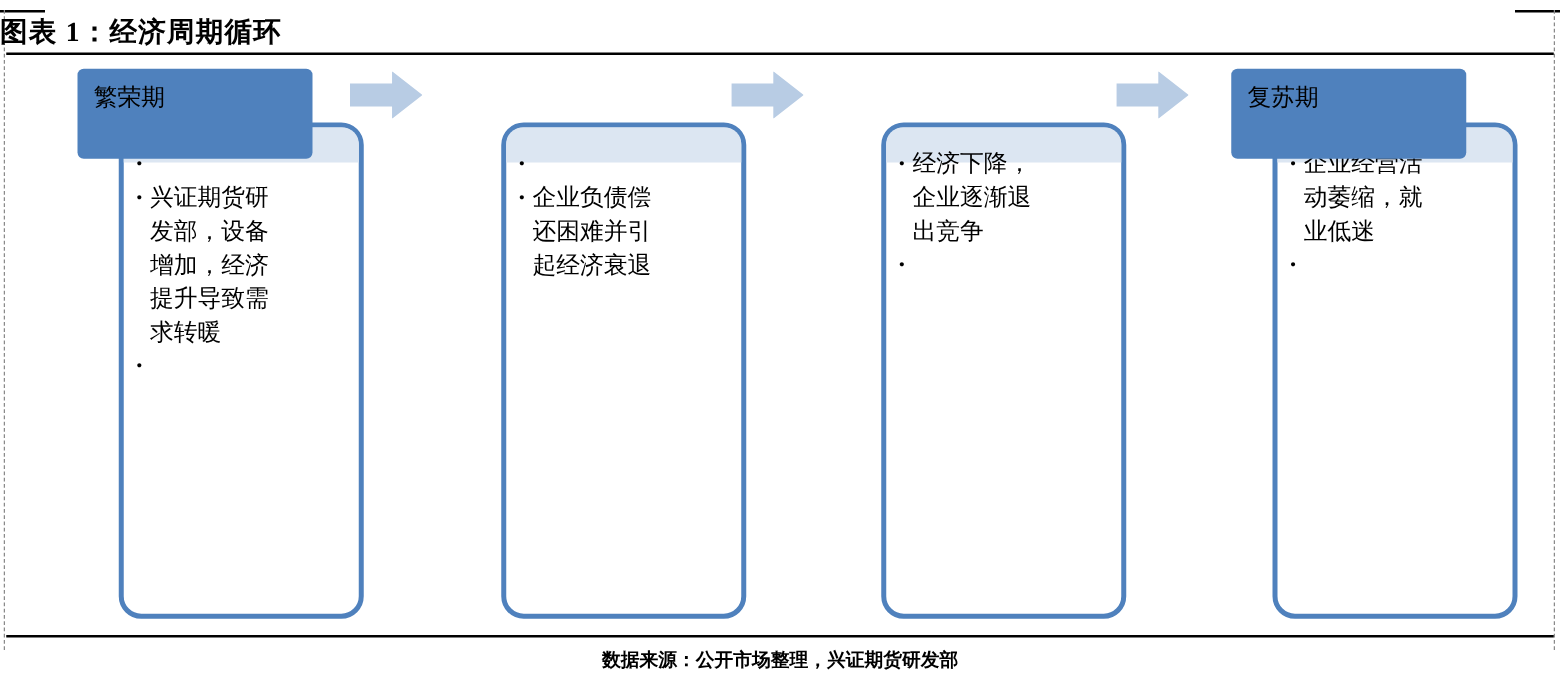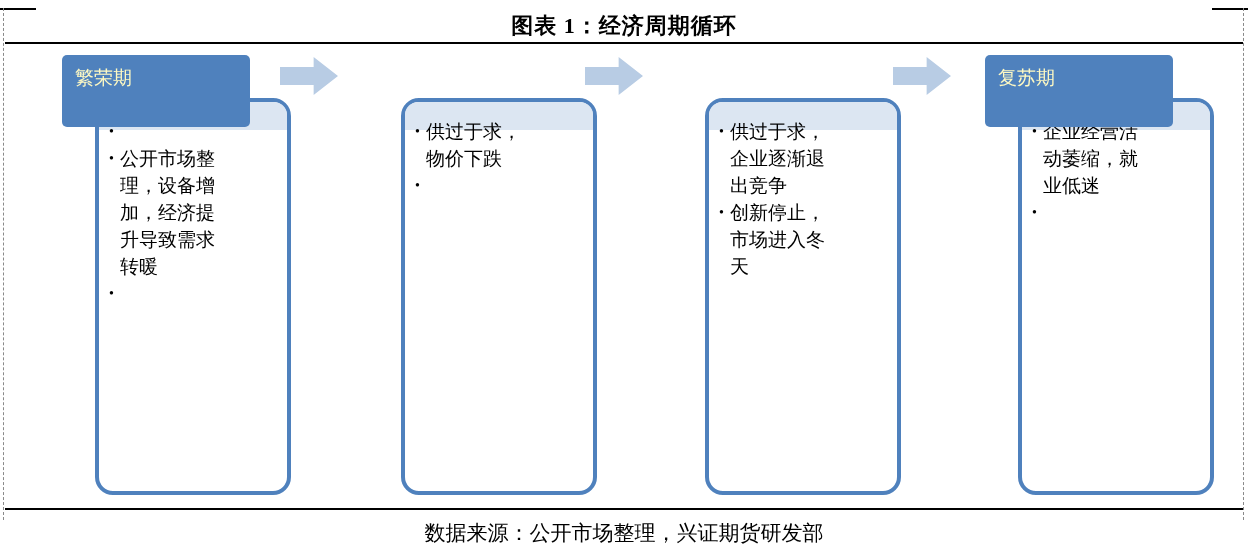--- a/index.html
+++ b/index.html
@@ -27,37 +27,37 @@
   .rule{position:absolute;left:5px;right:5px;height:2px;background:#000;}
   .rule-top{top:42px;}
   .rule-bottom{top:508px;}
   
   .dash{position:absolute;top:8px;bottom:38px;width:0;border-left:1px dashed #8a8a8a;}
   .dash-left{left:3px;}
   .dash-right{right:4px;}
 
   .title{
     position:absolute;top:11px;left:0;right:0;
-    text-align:center;
     font-size:22px;font-weight:bold;
     letter-spacing:1px;
   }
   .source{
     position:absolute;top:519px;left:0;right:0;
     text-align:center;
-    font-size:21px;
+    font-size:15px;
+    font-weight:bold;
   }
 
   .stage{position:absolute;top:55px;width:229px;height:440px;}
   .stage-header{
     position:absolute;left:0;top:0;
     width:188px;height:72px;
     background:var(--accent);
     border-radius:5px;
-    color:#fef9c3;
+    color:#000000;
     font-size:19px;
     padding:10px 0 0 13px;
     z-index:3;
   }
   .stage-body{
     position:absolute;left:33px;top:43px;
     width:196px;height:397px;
     background:#fff;
     border:4px solid var(--accent);
     border-radius:18px;
@@ -109,60 +109,59 @@
 
   <div class="stage" style="left:62px">
     <div class="stage-body">
       <div class="stage-band"></div>
       <div class="bullets">
         <p class="bullet">
             <span class="dot">•</span>
           </p>
         <p class="bullet">
             <span class="dot">•</span>
-            <span class="btxt">公开市场整理，设备增加，经济提升导致需求转暖</span>
+            <span class="btxt">兴证期货研发部，设备增加，经济提升导致需求转暖</span>
           </p>
         <p class="bullet">
             <span class="dot">•</span>
           </p>
       </div>
     </div>
     <div class="stage-header"><span>繁荣期</span></div>
   </div>
 
   <div class="arrow" style="left:280px"></div>
 
   <div class="stage" style="left:368px">
     <div class="stage-body">
       <div class="stage-band"></div>
       <div class="bullets">
         <p class="bullet">
             <span class="dot">•</span>
-            <span class="btxt">供过于求，物价下跌</span>
           </p>
         <p class="bullet">
             <span class="dot">•</span>
+            <span class="btxt">企业负债偿还困难并引起经济衰退</span>
           </p>
       </div>
     </div>
   </div>
 
   <div class="arrow" style="left:585px"></div>
 
   <div class="stage" style="left:672px">
     <div class="stage-body">
       <div class="stage-band"></div>
       <div class="bullets">
         <p class="bullet">
             <span class="dot">•</span>
-            <span class="btxt">供过于求，企业逐渐退出竞争</span>
+            <span class="btxt">经济下降，企业逐渐退出竞争</span>
           </p>
         <p class="bullet">
             <span class="dot">•</span>
-            <span class="btxt">创新停止，市场进入冬天</span>
           </p>
       </div>
     </div>
   </div>
 
   <div class="arrow" style="left:893px"></div>
 
   <div class="stage" style="left:985px">
     <div class="stage-body">
       <div class="stage-band"></div>

